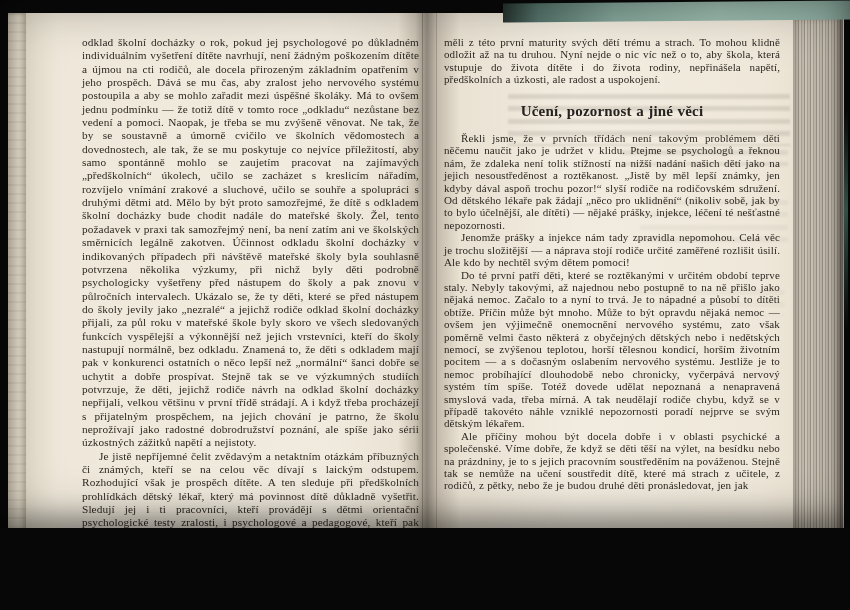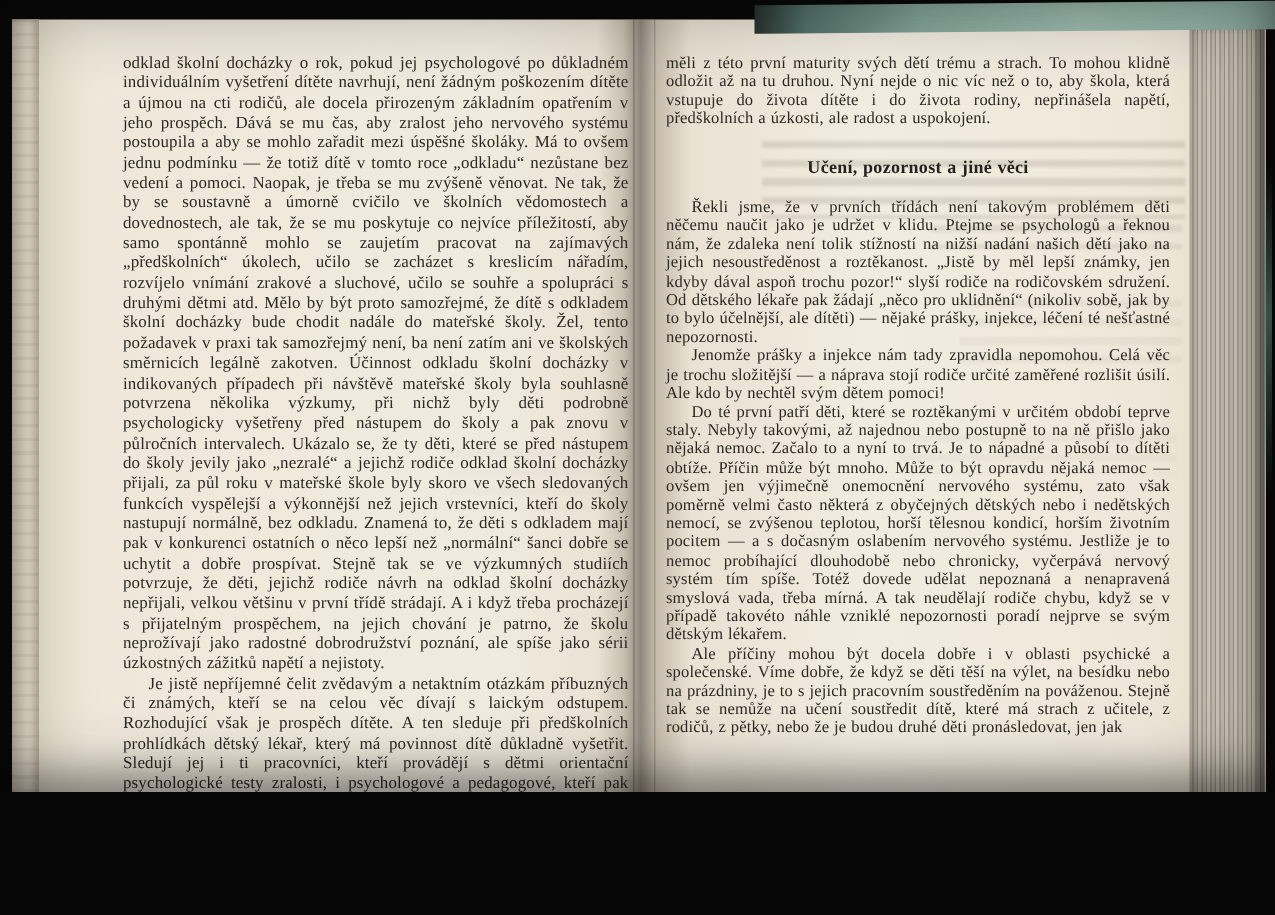--- a/index.html
+++ b/index.html
@@ -35,21 +35,21 @@
          background:rgba(50,42,34,.30);}
   .gutter::after{content:"";position:absolute;left:38px;top:0;width:1px;height:100%;
          background:rgba(50,42,34,.22);}
   
   .col{position:absolute;top:36px;text-align:justify;color:#2d2822;
        word-spacing:.4px;letter-spacing:.1px;}
   .col-left{left:82px;width:337px;font-size:11.3px;line-height:13.35px;}
   .col-right{left:444px;width:336px;font-size:11.05px;line-height:12.4px;}
   .col p{margin:0;text-indent:17px;}
   .col p.noindent{text-indent:0;}
-  .heading{font-size:12px;font-weight:bold;text-align:center;
+  .heading{font-size:15px;font-weight:bold;text-align:center;
            margin:19px 0 15px 0;letter-spacing:.2px;color:#262220;}
   .pagenum{position:absolute;font-size:11px;color:#35302a;text-align:center;}
   .pagenum-left{left:82px;width:337px;top:521px;}
   .pagenum-right{left:444px;width:336px;top:523px;}
   
   .ghost{position:absolute;filter:blur(1.1px);pointer-events:none;
          background:repeating-linear-gradient(180deg,rgba(138,132,120,.40) 0 5px,
                     rgba(138,132,120,0) 5px 12.4px);}
   .ghost-a{left:508px;top:94px;width:282px;height:52px;opacity:.55;}
   .ghost-b{left:620px;top:150px;width:168px;height:16px;opacity:.40;}

